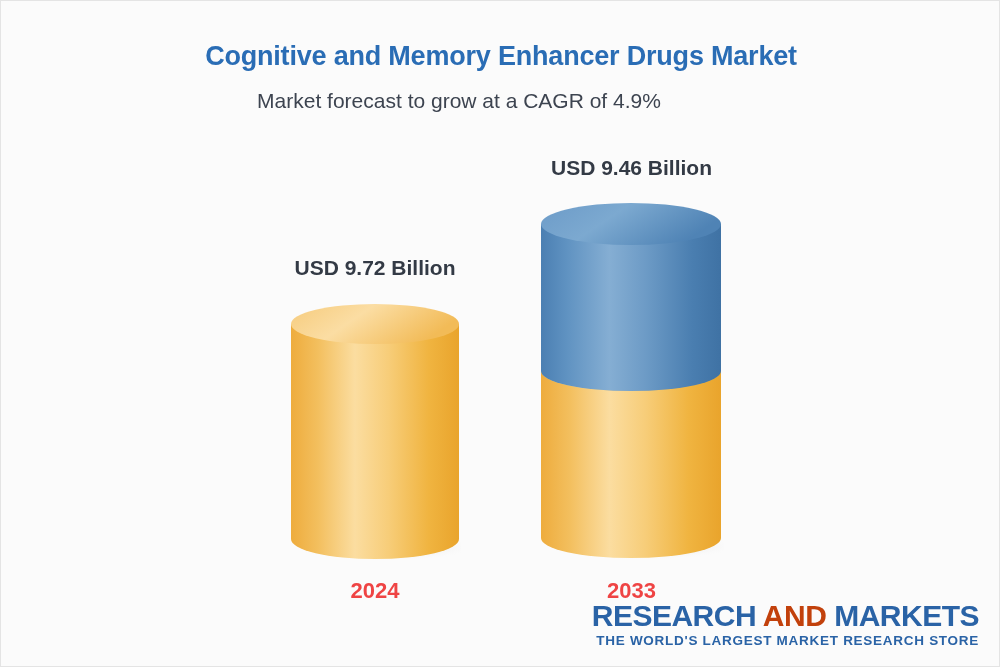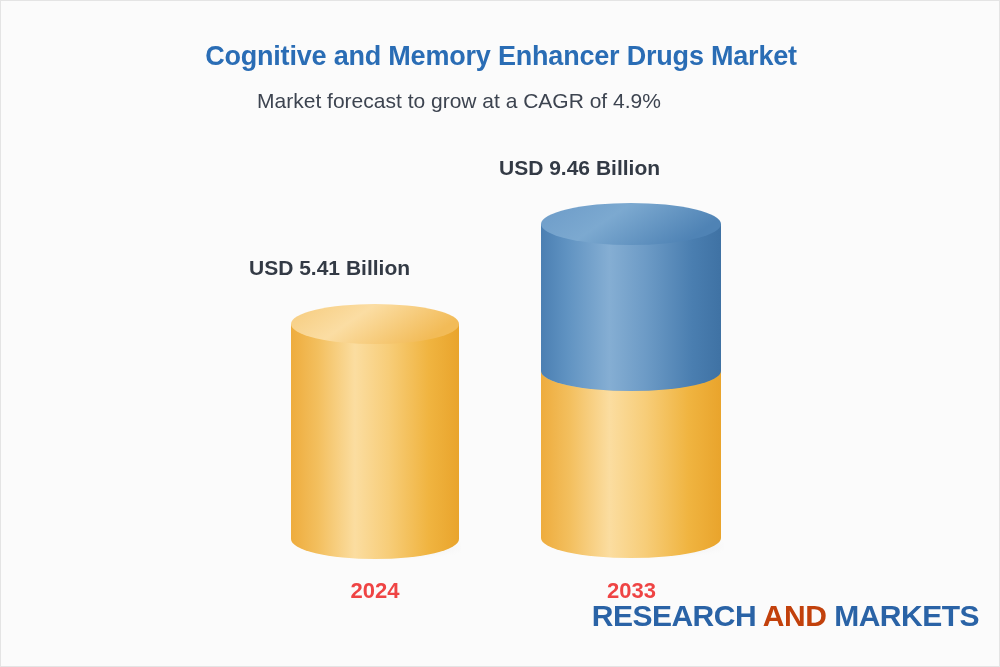--- a/index.html
+++ b/index.html
@@ -60,21 +60,21 @@
     position: absolute;
   }
   .bar-group.left  { left: 288px; top: 255px; width: 172px; }
   .bar-group.right { left: 538px; top: 155px; width: 185px; }
 
   .value-label {
     position: absolute;
     top: 0;
     left: -40px;
     width: calc(100% + 80px);
-    text-align: left;
+    text-align: center;
     font-size: 21px;
     font-weight: bold;
     color: #333a45;
     white-space: nowrap;
   }
 
   .cylinder-wrap {
     position: absolute;
     left: 0;
     width: 100%;
@@ -134,21 +134,21 @@
 <body>
 
 <div class="infographic">
 
   <div class="chart-title">Cognitive and Memory Enhancer Drugs Market</div>
   <div class="chart-subtitle">Market forecast to grow at a CAGR of 4.9%</div>
 
   <div class="plot">
 
     <div class="bar-group left">
-      <div class="value-label">USD 5.41 Billion</div>
+      <div class="value-label">USD 9.72 Billion</div>
 
       <div class="cylinder-wrap left">
         <svg class="cyl-svg" viewBox="0 0 172 258" preserveAspectRatio="none">
           <defs>
             <linearGradient id="yellowBody" x1="0" y1="0" x2="1" y2="0">
               <stop offset="0%" stop-color="#eeac3d"></stop>
               <stop offset="16%" stop-color="#f3bf5e"></stop>
               <stop offset="38%" stop-color="#fbdda0"></stop>
               <stop offset="58%" stop-color="#f7cd79"></stop>
               <stop offset="82%" stop-color="#f0b440"></stop>
@@ -229,15 +229,16 @@
       </div>
 
       <div class="year-label">2033</div>
     </div>
 
   </div>
 
 
   <div class="logo">
     <div class="logo-main"><span>RESEARCH </span><span class="gold">AND </span><span>MARKETS</span></div>
+    <div class="logo-tag">THE WORLD'S LARGEST MARKET RESEARCH STORE</div>
   </div>
 
 </div>
 
 </body></html>

